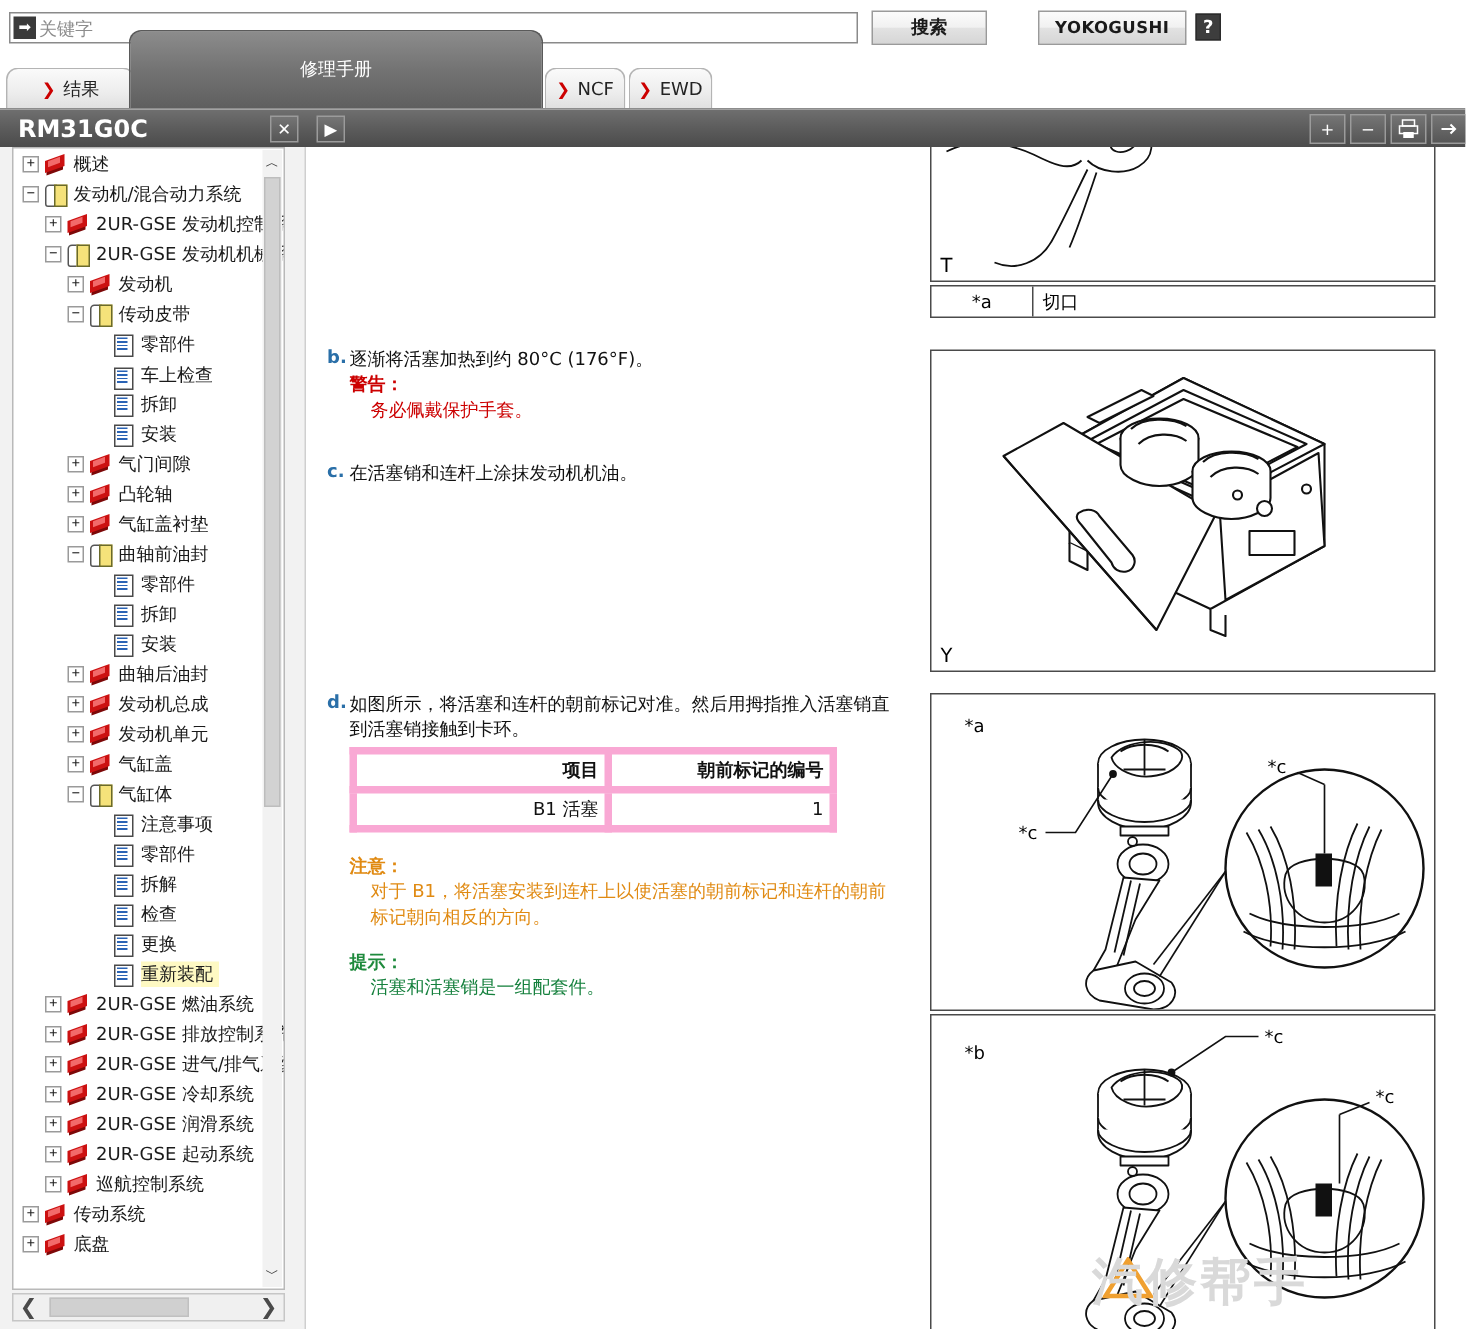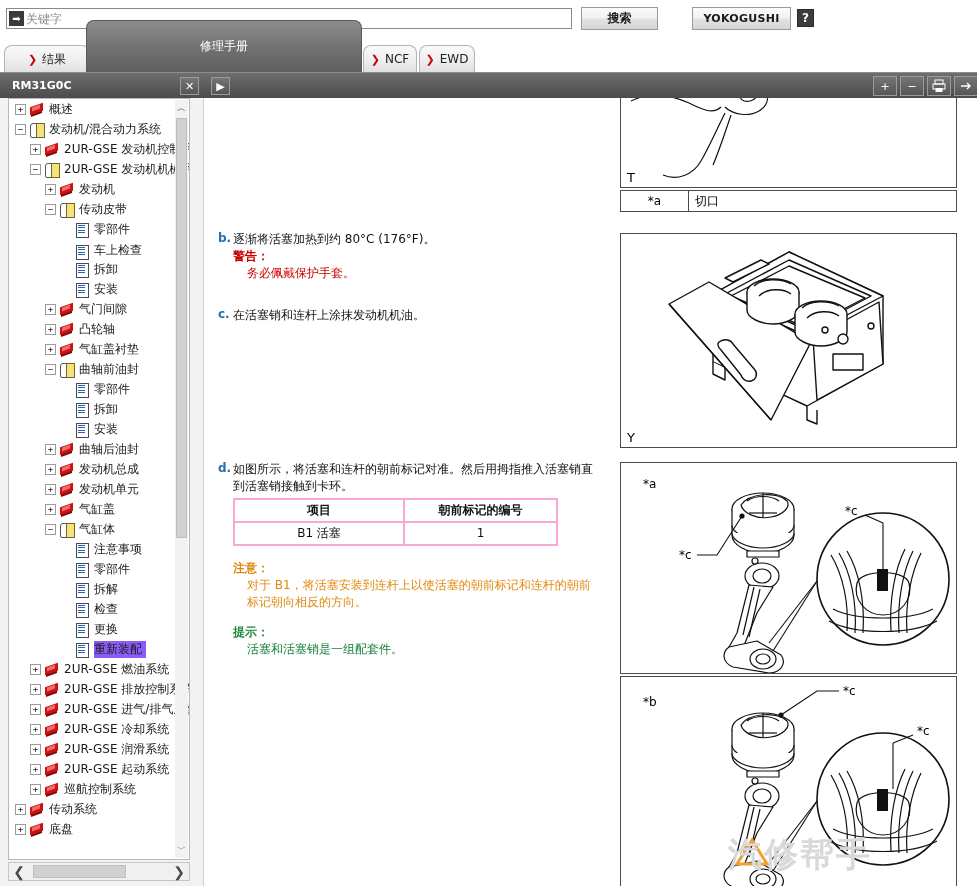--- a/index.html
+++ b/index.html
@@ -81,21 +81,21 @@
   #tab-ewd     { left: 419px; width: 56px;  height: 27px; }
 
   
   .docbar {
     position: absolute; left: 0; top: 72px; width: 977px; height: 26px;
     background: linear-gradient(to bottom, #6f6f6f 0%, #5c5c5c 50%, #4b4b4b 100%);
     border-top: 1px solid #8d8d8d;
     display: flex; align-items: center;
   }
   .doc-title {
-    color: #ffffff; font-weight: bold; font-size: 11px;
+    color: #ffffff; font-weight: bold; font-size: 16px;
     margin-left: 12px; width: 150px;
   }
   .sq-btn {
     width: 19px; height: 18px; margin-right: 4px;
     background: linear-gradient(to bottom, #757575, #565656);
     border: 1px solid #9b9b9b; color: #fff;
     display: flex; align-items: center; justify-content: center;
     font-size: 11px; cursor: pointer; user-select: none; line-height: 1;
   }
   .docbar-left-btns { display: flex; align-items: center; margin-left: 4px; }
@@ -151,21 +151,21 @@
   
   .ico-doc::before {
     content: ""; position: absolute; left: 2px; top: 1px; width: 11px; height: 13px;
     background: #ffffff; border: 1px solid #4a4a4a;
   }
   .ico-doc::after {
     content: ""; position: absolute; left: 4px; top: 3px; width: 7px; height: 9px;
     background: repeating-linear-gradient(to bottom, #2a63b5 0 1px, #fff 1px 2.4px);
   }
   .node-label { padding-right: 4px; }
-  .node-label.selected { background: #8b5cf6; }
+  .node-label.selected { background: #fef9c3; }
 
   .tree-vscroll {
     position: absolute; right: 1px; top: 1px; width: 13px; height: 758px;
     background: #f2f2f2;
   }
   .vs-arrow {
     position: absolute; left: 0; width: 13px; height: 13px;
     display: flex; align-items: center; justify-content: center;
     font-size: 9px; color: #3b3b3b; cursor: pointer;
   }
@@ -213,21 +213,21 @@
   .txt-notice { color: #e08a12; padding-left: 14px; }
   .lbl-hint { color: #1e8a3c; font-weight: bold; }
   .txt-hint { color: #15803d; padding-left: 14px; }
   .lbl-blue { color: #2a6fa8; font-weight: bold; }
 
   table.spec {
     border-collapse: collapse; margin-top: 3px; margin-left: 0px;
     width: 325px; font-size: 12px;
   }
   table.spec th, table.spec td {
-    border: 2px solid #f9a8d4; text-align: center; padding: 2px 4px;
+    border: 5px solid #f9a8d4; text-align: right; padding: 2px 4px;
     font-weight: normal; height: 18px;
   }
   table.spec th { font-weight: bold; }
 
   
   .fig {
     position: absolute; left: 0; width: 337px;
     border: 1px solid #4a4a4a; background: #ffffff;
   }
   .fig-corner {

